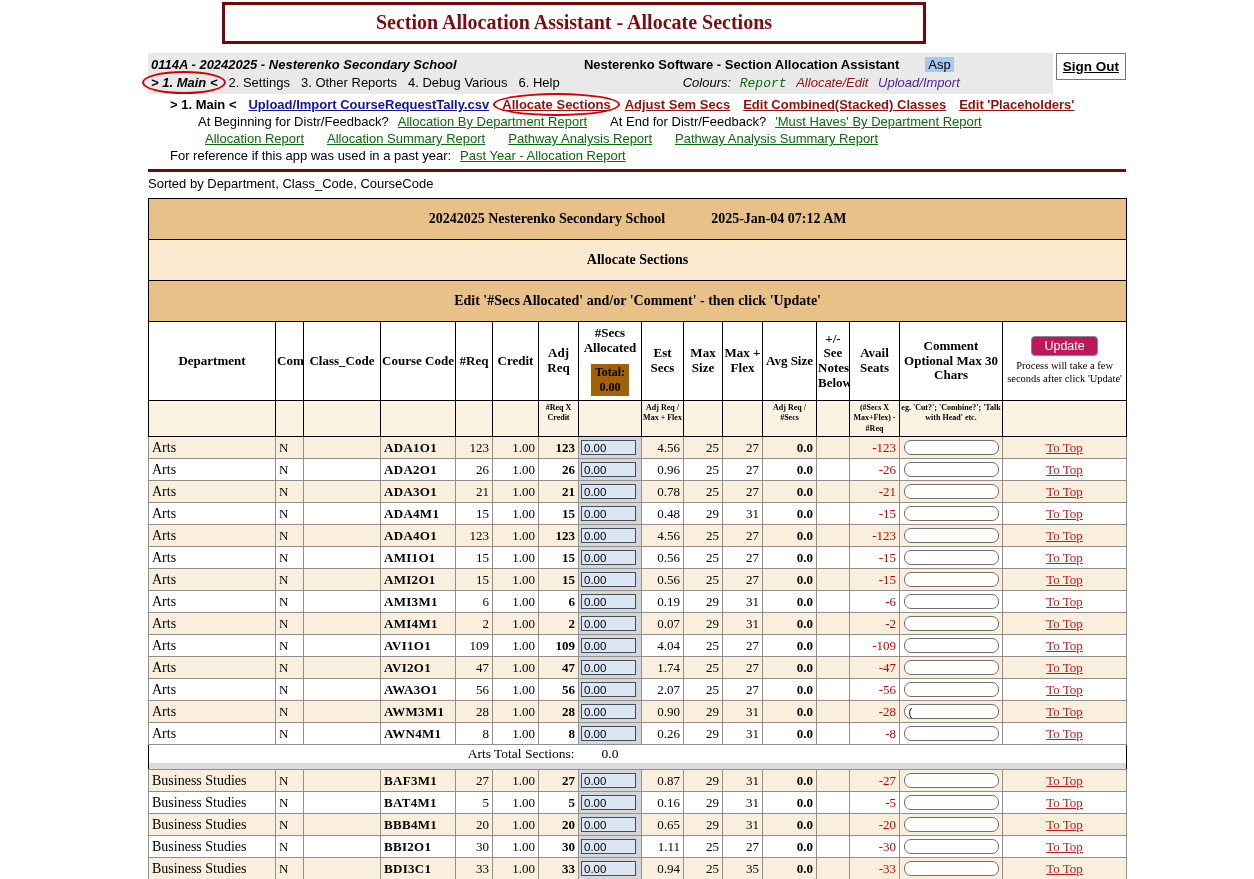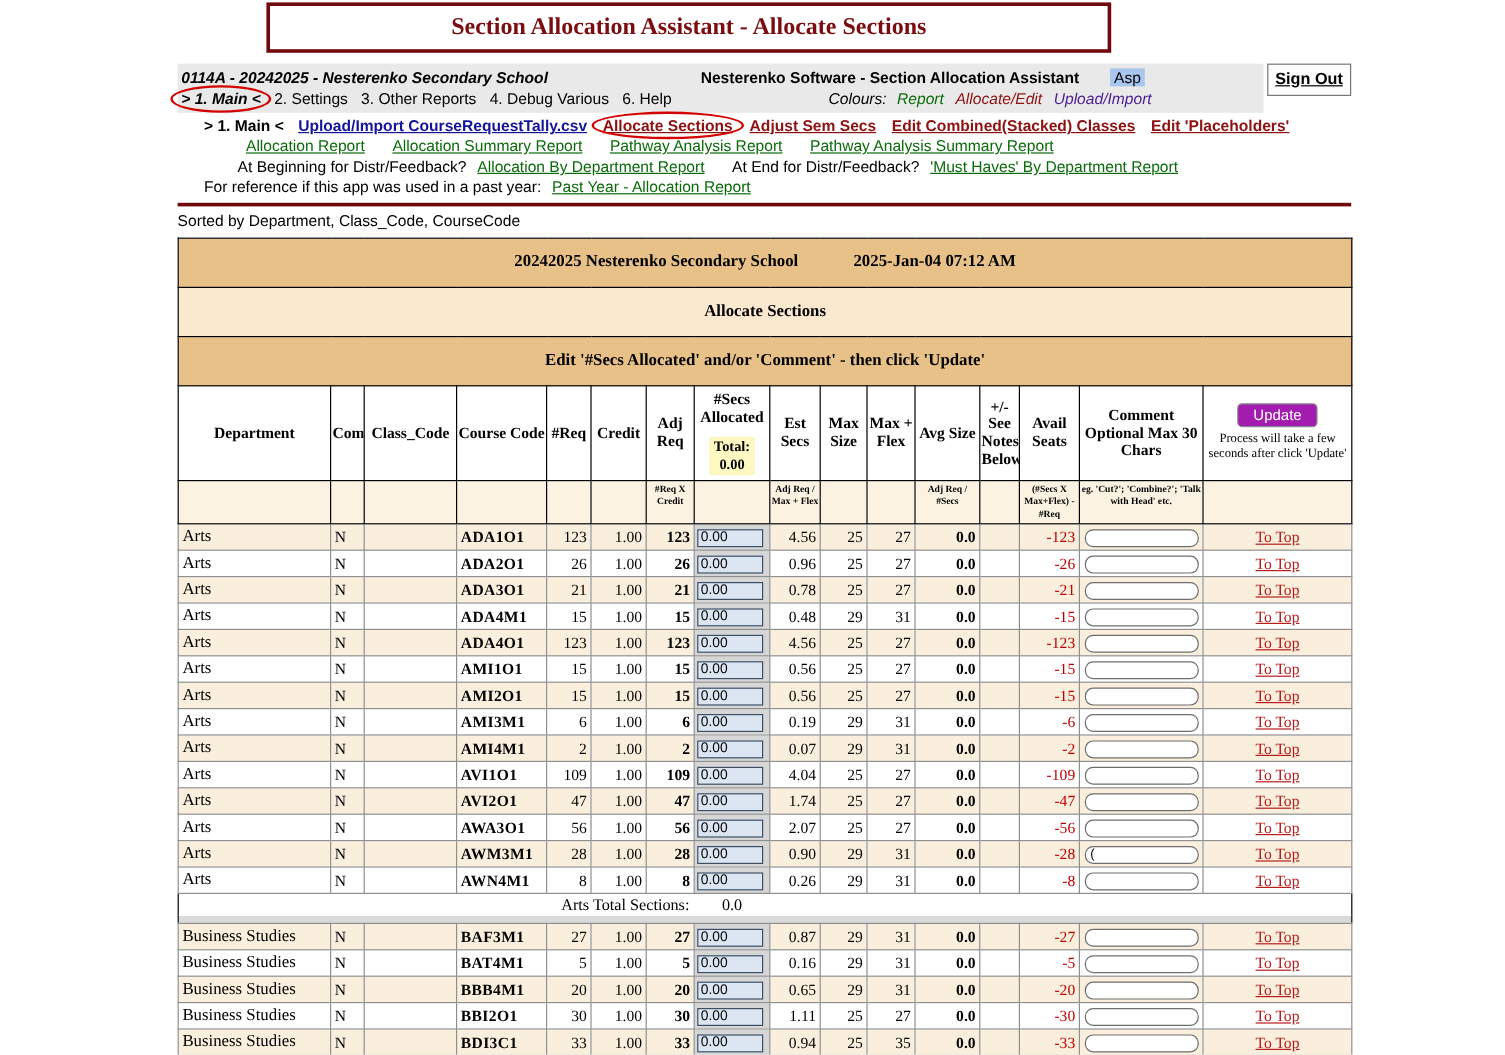--- a/index.html
+++ b/index.html
@@ -17,21 +17,21 @@
   .hdr { display:flex; align-items:flex-start; margin-top:9px; }
   .hdr-gray { flex:1; background:#E9E9E9; padding:2px 3px 2px; }
   .hdr-row1 { display:flex; align-items:center; font-size:13px; height:18px; }
   .school { font-weight:bold; font-style:italic; }
   .apptitle { font-weight:bold; margin-left:auto; }
   .asp { background:#A9C6EE; padding:0 3px; margin-left:26px; margin-right:96px; }
   .hdr-row2 { display:flex; align-items:center; font-size:13px; height:19px; }
   .menu-main { font-weight:bold; font-style:italic; cursor:pointer; }
   .menu-item { margin-left:11px; cursor:pointer; }
   .colours { margin-left:auto; font-style:italic; margin-right:90px; }
-  .c-report { color:#0A6B0A; margin-left:5px; }
+  .c-report { color:#0A6B0A; margin-left:5px;font-family:Liberation Mono, monospace; }
   .c-alloc { color:#8E1010; margin-left:6px; }
   .c-upload { color:#4c1d95; margin-left:6px; }
   .signout-box { margin-left:3px; border:1px solid #777; background:#fdfdfd; padding:3px 6px 4px; white-space:nowrap; }
   .signout-box a { font-weight:bold; text-decoration:underline; color:#000; font-size:13.5px; cursor:pointer; }
 
   
   .navrow { font-size:13px; height:17px; display:flex; align-items:center; white-space:nowrap; }
   .nr1 { padding-left:22px; margin-top:2px; }
   .nr2 { padding-left:57px; }
   .nr3 { padding-left:50px; }
@@ -57,23 +57,23 @@
                 font-family:"Liberation Serif", serif; border:1px solid #000; }
   .band { border:1px solid #000; text-align:center; font-weight:bold; font-size:14px; padding:12px 0; }
   .band1 { background:#E8C189; }
   .band2 { background:#FBE9CF; }
   .band3 { background:#E8C189; }
   .title-gap { margin-left:46px; }
 
   tr.colhead th { border:1px solid #000; background:#fff; font-size:13px; text-align:center;
                   vertical-align:middle; padding:2px 1px; line-height:1.12; height:74px; font-weight:bold; overflow:hidden; }
   th.small-head { font-size:11px; }
-  .green-box { display:inline-block; background:#fef9c3; font-weight:bold; font-size:12px; padding:1px 4px; margin-top:8px; line-height:1.25;text-align:center; }
+  .green-box { display:inline-block; background:#a16207; font-weight:bold; font-size:12px; padding:1px 4px; margin-top:8px; line-height:1.25;text-align:center; }
   th.upd-head { background:#E8C189; }
-  .update-btn { background:#a21caf; color:#fff; border:1px solid #8b8b8b; border-radius:4px;
+  .update-btn { background:#be185d; color:#fff; border:1px solid #8b8b8b; border-radius:4px;
                 font-family:"Liberation Sans", sans-serif; font-size:12.5px; padding:2px 12px; cursor:pointer; }
   .upd-note { font-weight:normal; font-size:10.5px; margin-top:4px; line-height:1.2; }
 
   tr.subhead td { border:1px solid #000; background:#FCF2E2; font-size:8px; font-weight:bold;
                   text-align:center; vertical-align:top; padding:2px 0; height:26px; line-height:1.3; overflow:hidden; }
 
   tbody td { border:1px solid #8f8f8f; font-size:13px; padding:0 3px; height:19px; overflow:hidden; }
   tr.drow { background:#FAEFDC; }
   tr.drow.alt { background:#fff; }
   td.c-dept { font-size:14px; }
@@ -139,32 +139,32 @@
 
     <div class="navrow nr1">
       <span class="nav-main">&gt; 1. Main &lt;</span>
       <a class="lnk lnk-upload">Upload/Import CourseRequestTally.csv</a>
       <span class="circle-red"><a class="lnk lnk-alloc" style="margin-right:0;">Allocate Sections</a></span>
       <a class="lnk lnk-alloc gap-left">Adjust Sem Secs</a>
       <a class="lnk lnk-alloc">Edit Combined(Stacked) Classes</a>
       <a class="lnk lnk-alloc">Edit 'Placeholders'</a>
     </div>
 
+    <div class="navrow nr3">
+      <span class="nav-text">At Beginning for Distr/Feedback?</span>
+      <a class="lnk lnk-report">Allocation By Department Report</a>
+      <span class="nav-text">At End for Distr/Feedback?</span>
+      <a class="lnk lnk-report">'Must Haves' By Department Report</a>
+    </div>
+
     <div class="navrow nr2">
       <a class="lnk lnk-report">Allocation Report</a>
       <a class="lnk lnk-report">Allocation Summary Report</a>
       <a class="lnk lnk-report">Pathway Analysis Report</a>
       <a class="lnk lnk-report">Pathway Analysis Summary Report</a>
-    </div>
-
-    <div class="navrow nr3">
-      <span class="nav-text">At Beginning for Distr/Feedback?</span>
-      <a class="lnk lnk-report">Allocation By Department Report</a>
-      <span class="nav-text">At End for Distr/Feedback?</span>
-      <a class="lnk lnk-report">'Must Haves' By Department Report</a>
     </div>
 
     <div class="navrow nr4">
       <span class="nav-text">For reference if this app was used in a past year:</span>
       <a class="lnk lnk-report">Past Year - Allocation Report</a>
     </div>
 
     <div class="redline"></div>
 
     <div class="sorted">Sorted by Department, Class_Code, CourseCode</div>

